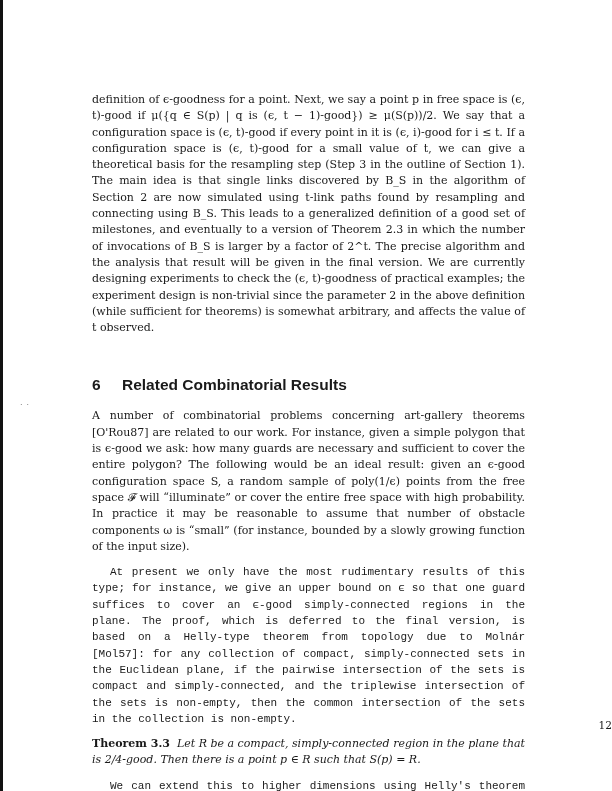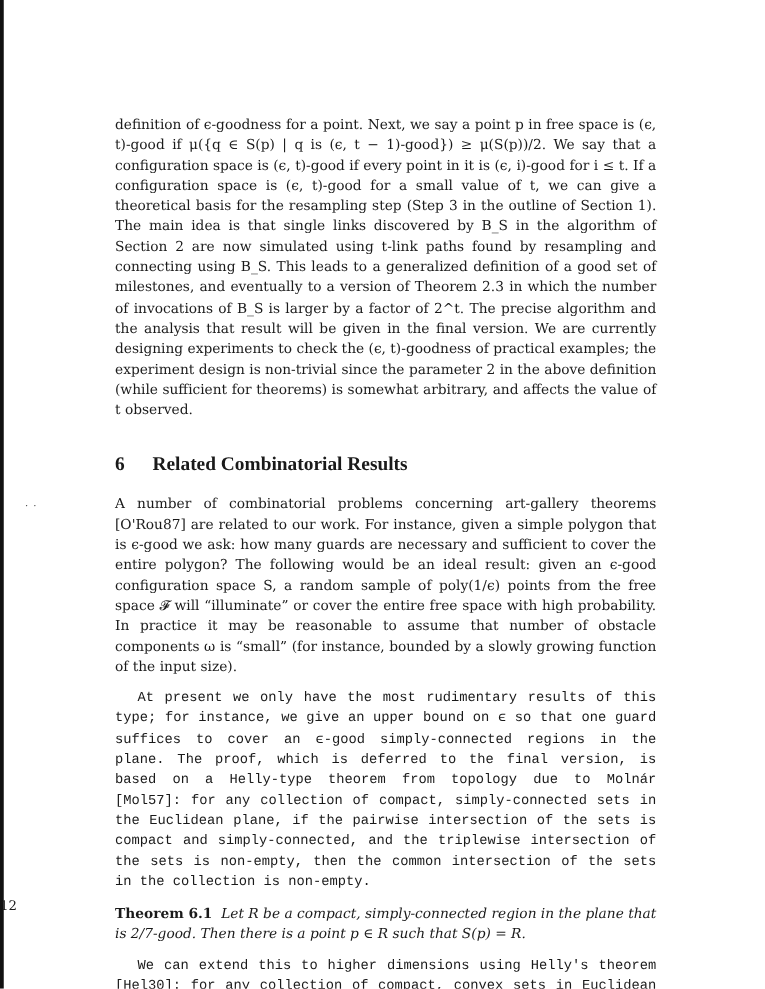--- a/index.html
+++ b/index.html
@@ -5,45 +5,45 @@
   html, body { margin: 0; padding: 0; }
   body {
     width: 612px; height: 791px; background: #ffffff; position: relative; overflow: hidden;
     font-family: "DejaVu Serif", "Liberation Serif", serif; color: #1a1a1a;
   }
   .edge { position: absolute; left: 0; top: 0; width: 3px; height: 791px; background: #111; }
   .dots { position: absolute; left: 20px; top: 400px; font-size: 8px; color: #555; letter-spacing: 4px; }
   .page { position: absolute; left: 92px; top: 92px; width: 433px; }
   p { margin: 0; font-size: 11px; line-height: 16.3px; text-align: justify; }
   .indent { text-indent: 18px; font-family: Liberation Mono, monospace; }
-  h2 { margin: 27px 0 14px 0; font-size: 15.5px; font-weight: bold; font-family: Liberation Serif, serif; }
+  h2 { margin: 40px 0 14px 0; font-size: 15.5px; font-weight: bold; font-family: Liberation Sans, sans-serif; }
   h2 .num { display: inline-block; width: 30px; }
   .block { margin-top: 9px; }
   .thm-label { font-weight: bold; font-style: normal; }
   .thm-body { font-style: italic; }
-  .pagenum { position: absolute; left: 0; width: 612px; top: 719px; text-align: left; font-size: 10.6px; }
+  .pagenum { position: absolute; left: 0; width: 612px; top: 719px; text-align: right; font-size: 10.6px; }
 </style>
 </head>
 <body>
 
 <div class="edge"></div>
 <div class="dots">··</div>
 
 <div class="page">
   <p>definition of ϵ-goodness for a point. Next, we say a point p in free space is (ϵ, t)-good if μ({q ∈ S(p) | q is (ϵ, t − 1)-good}) ≥ μ(S(p))/2. We say that a configuration space is (ϵ, t)-good if every point in it is (ϵ, i)-good for i ≤ t. If a configuration space is (ϵ, t)-good for a small value of t, we can give a theoretical basis for the resampling step (Step 3 in the outline of Section 1). The main idea is that single links discovered by B_S in the algorithm of Section 2 are now simulated using t-link paths found by resampling and connecting using B_S. This leads to a generalized definition of a good set of milestones, and eventually to a version of Theorem 2.3 in which the number of invocations of B_S is larger by a factor of 2^t. The precise algorithm and the analysis that result will be given in the final version. We are currently designing experiments to check the (ϵ, t)-goodness of practical examples; the experiment design is non-trivial since the parameter 2 in the above definition (while sufficient for theorems) is somewhat arbitrary, and affects the value of t observed.</p>
 
   <h2>
     <span class="num">6</span><span>Related Combinatorial Results</span>
   </h2>
 
   <p>A number of combinatorial problems concerning art-gallery theorems [O'Rou87] are related to our work. For instance, given a simple polygon that is ϵ-good we ask: how many guards are necessary and sufficient to cover the entire polygon? The following would be an ideal result: given an ϵ-good configuration space S, a random sample of poly(1/ϵ) points from the free space 𝓕 will “illuminate” or cover the entire free space with high probability. In practice it may be reasonable to assume that number of obstacle components ω is “small” (for instance, bounded by a slowly growing function of the input size).</p>
 
 
   <p class="indent block">At present we only have the most rudimentary results of this type; for instance, we give an upper bound on ϵ so that one guard suffices to cover an ϵ-good simply-connected regions in the plane. The proof, which is deferred to the final version, is based on a Helly-type theorem from topology due to Molnár [Mol57]: for any collection of compact, simply-connected sets in the Euclidean plane, if the pairwise intersection of the sets is compact and simply-connected, and the triplewise intersection of the sets is non-empty, then the common intersection of the sets in the collection is non-empty.</p>
 
   <p class="block">
-    <span class="thm-label">Theorem 6.1</span>&nbsp;&nbsp;<span class="thm-body">Let R be a compact, simply-connected region in the plane that is 2/7-good. Then there is a point p ∈ R such that S(p) = R.</span>
+    <span class="thm-label">Theorem 3.3</span>&nbsp;&nbsp;<span class="thm-body">Let R be a compact, simply-connected region in the plane that is 2/4-good. Then there is a point p ∈ R such that S(p) = R.</span>
   </p>
 
   <p class="indent block">We can extend this to higher dimensions using Helly's theorem [Hel30]: for any collection of compact, convex sets in Euclidean d-space, if the intersection of every d + 1 sets is non-empty, then the common intersection of the sets in the collection is non-empty.</p>
 </div>
 
 <div class="pagenum">12</div>
 
 </body></html>

